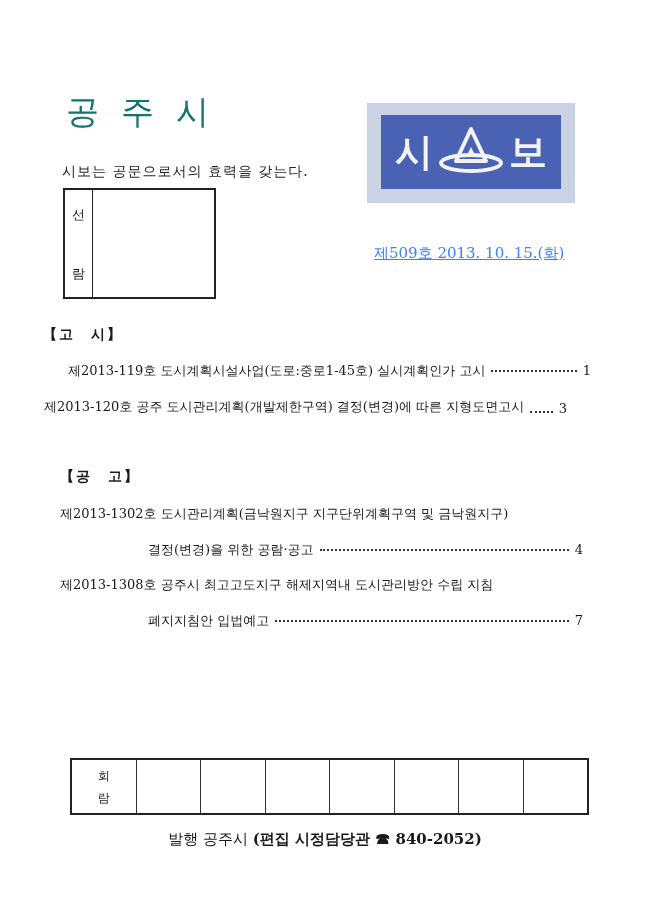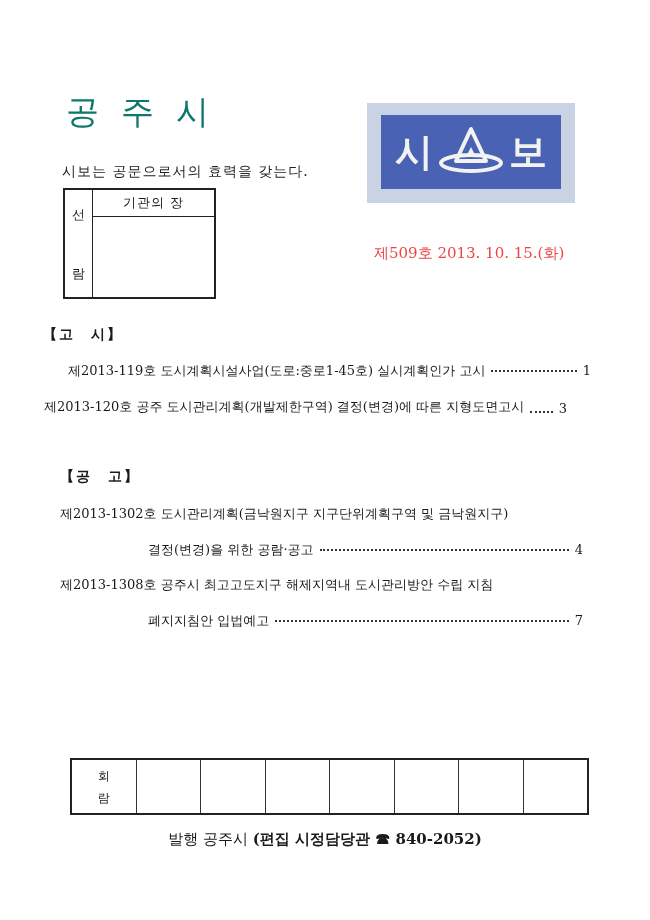--- a/index.html
+++ b/index.html
@@ -45,21 +45,21 @@
     padding: 16px 0 14px; box-sizing: border-box; font-size: 13px;
   }
   .approval .main { flex: 1; display: flex; flex-direction: column; }
   .approval .head {
     height: 26px; border-bottom: 1.5px solid #222;
     display: flex; align-items: center; justify-content: center; font-size: 13px; letter-spacing: 1px;
   }
   .approval .body { flex: 1; }
 
   .issue {
-    left: 374px; top: 244px; font-size: 15px; color: #ef4444;
+    left: 374px; top: 244px; font-size: 15px; color: #3b82f6; text-decoration: underline;
   }
 
   .section-title {
     font-size: 14px; font-weight: bold; letter-spacing: 2px;
   }
   .entry {
     font-size: 13px; white-space: nowrap; display: flex; align-items: baseline;
   }
   .entry .txt { flex: 0 0 auto; }
   .entry .leader {
@@ -104,21 +104,20 @@
 </div>
 
 <div class="abs notice">시보는 공문으로서의 효력을 갖는다.</div>
 
 <div class="abs approval">
   <div class="side">
     <span>선</span>
     <span>람</span>
   </div>
   <div class="main">
-    <div class="head">기관의 장</div>
     <div class="body"></div>
   </div>
 </div>
 
 <div class="abs issue">제509호 2013. 10. 15.(화)</div>
 
 <div class="abs section-title" style="left:43px; top:326px;">【고　시】</div>
 
 <div class="abs entry" style="left:60px; top:362px; width:523px;margin-left:8px;">
   <span class="txt">제2013-119호 도시계획시설사업(도로:중로1-45호) 실시계획인가 고시</span>

